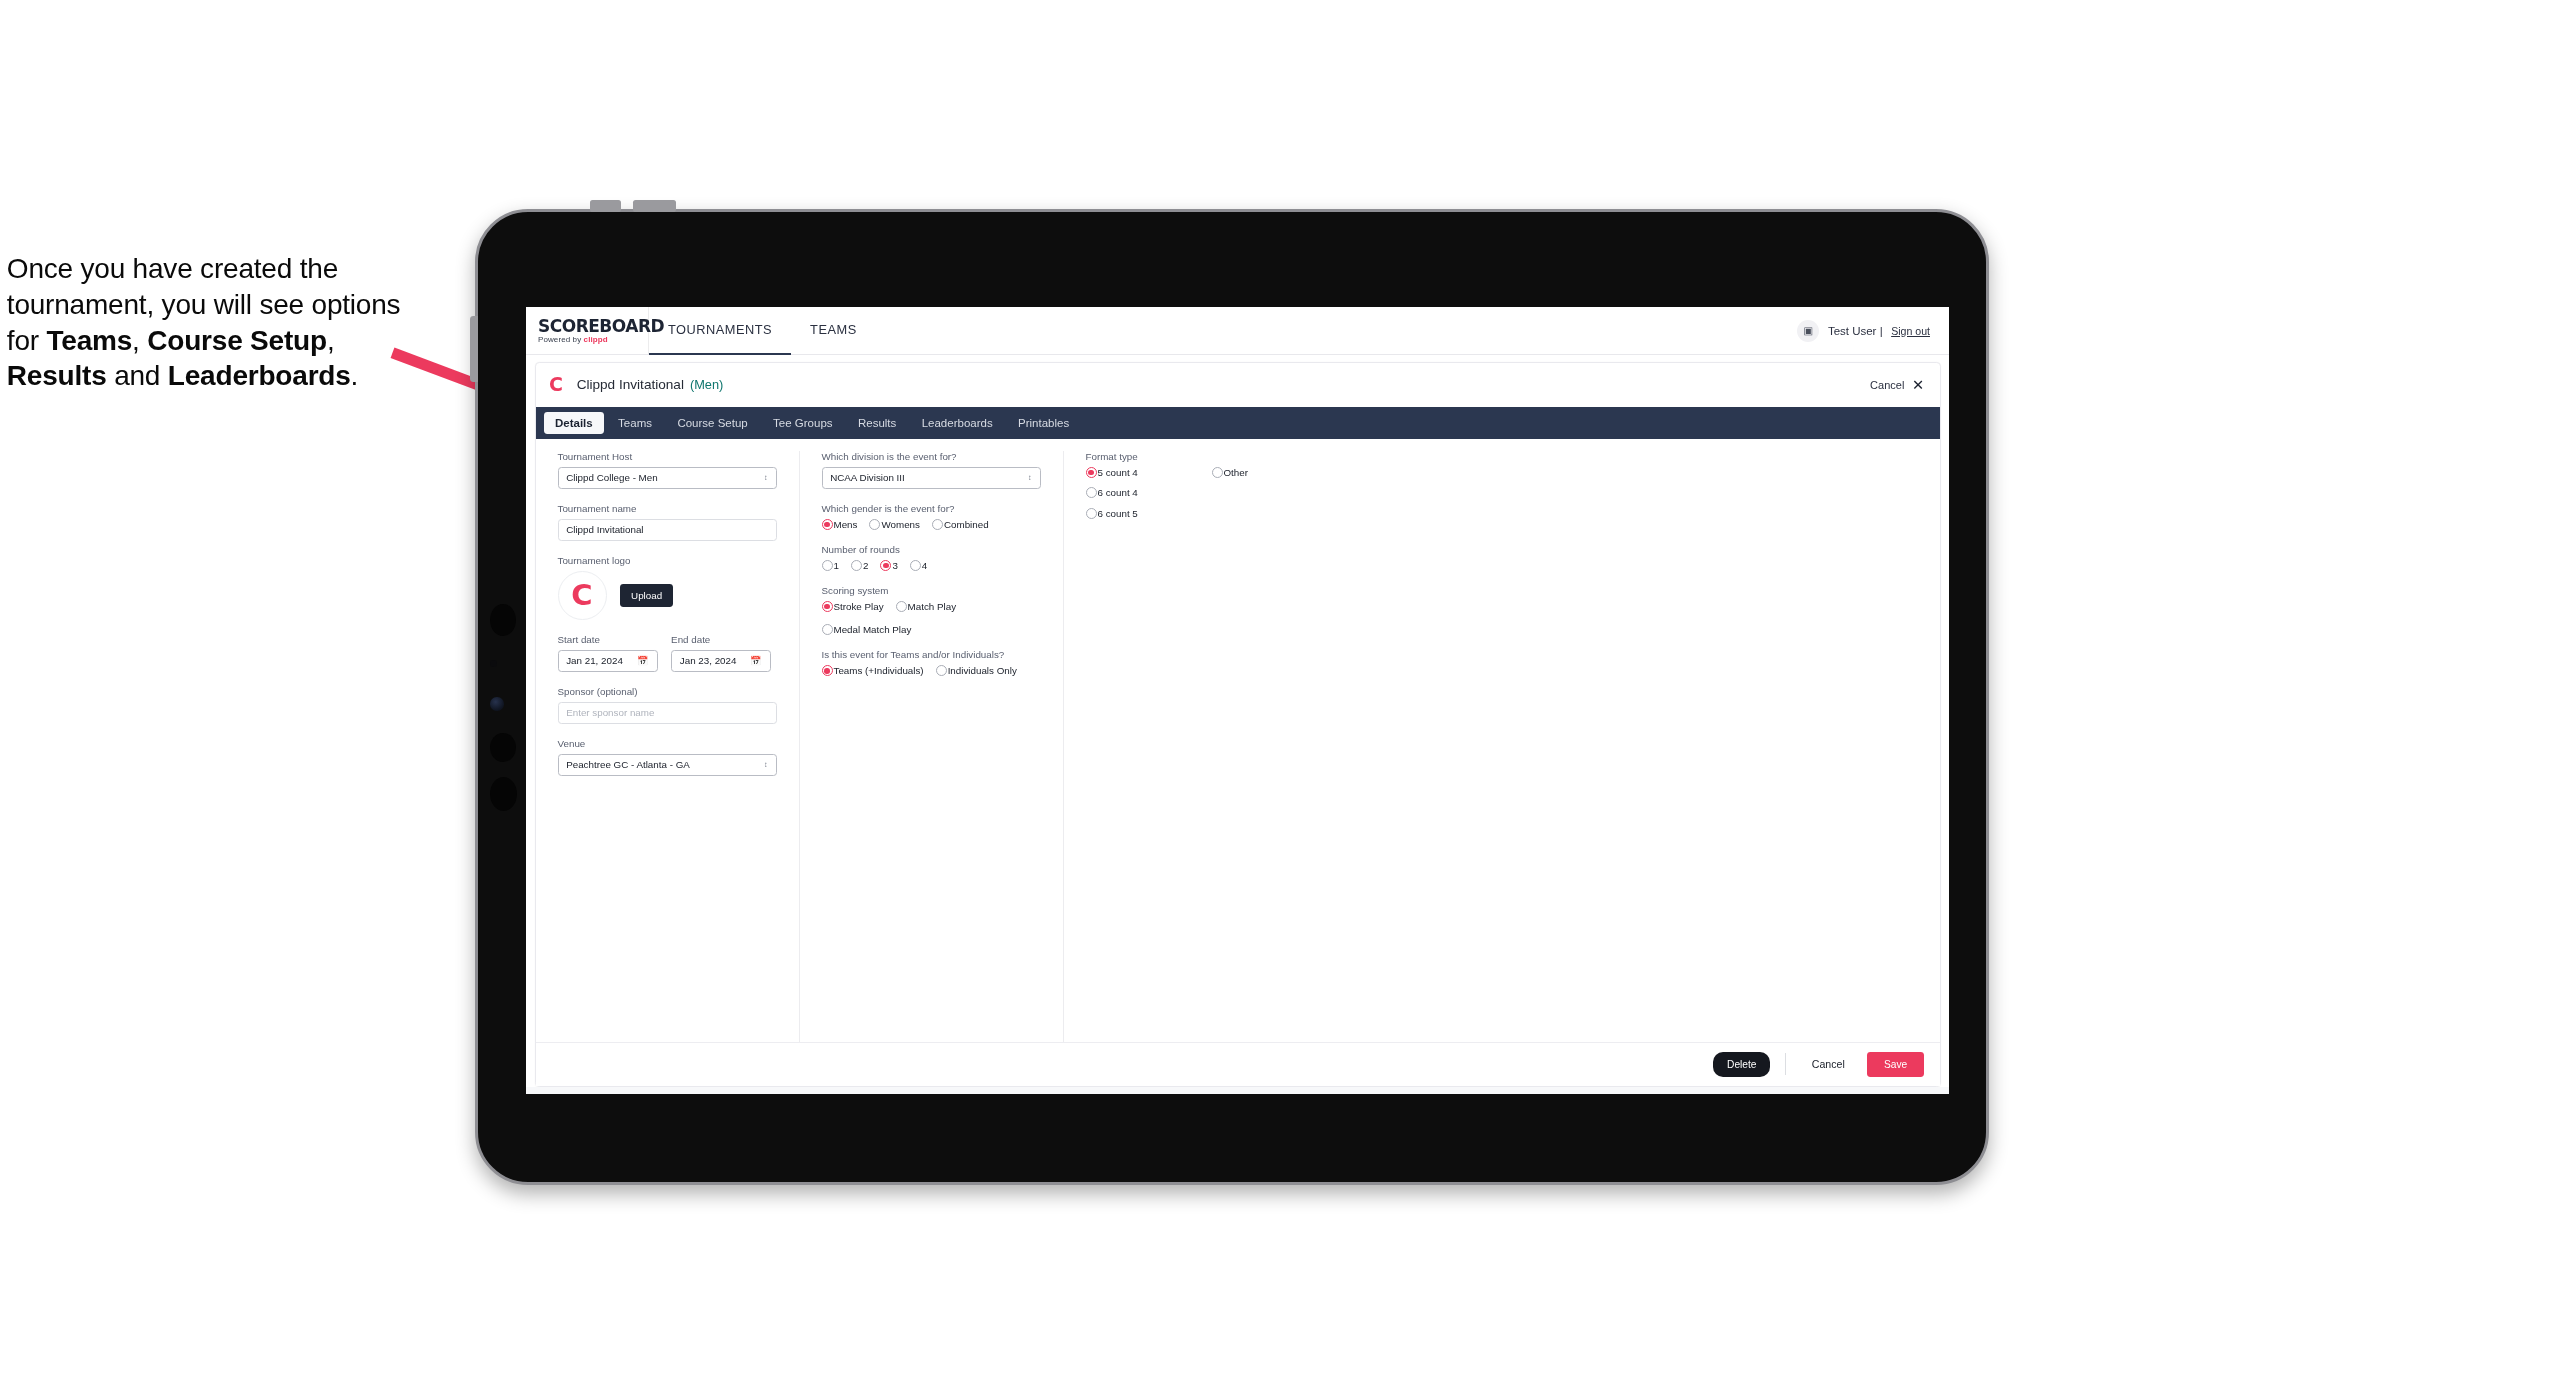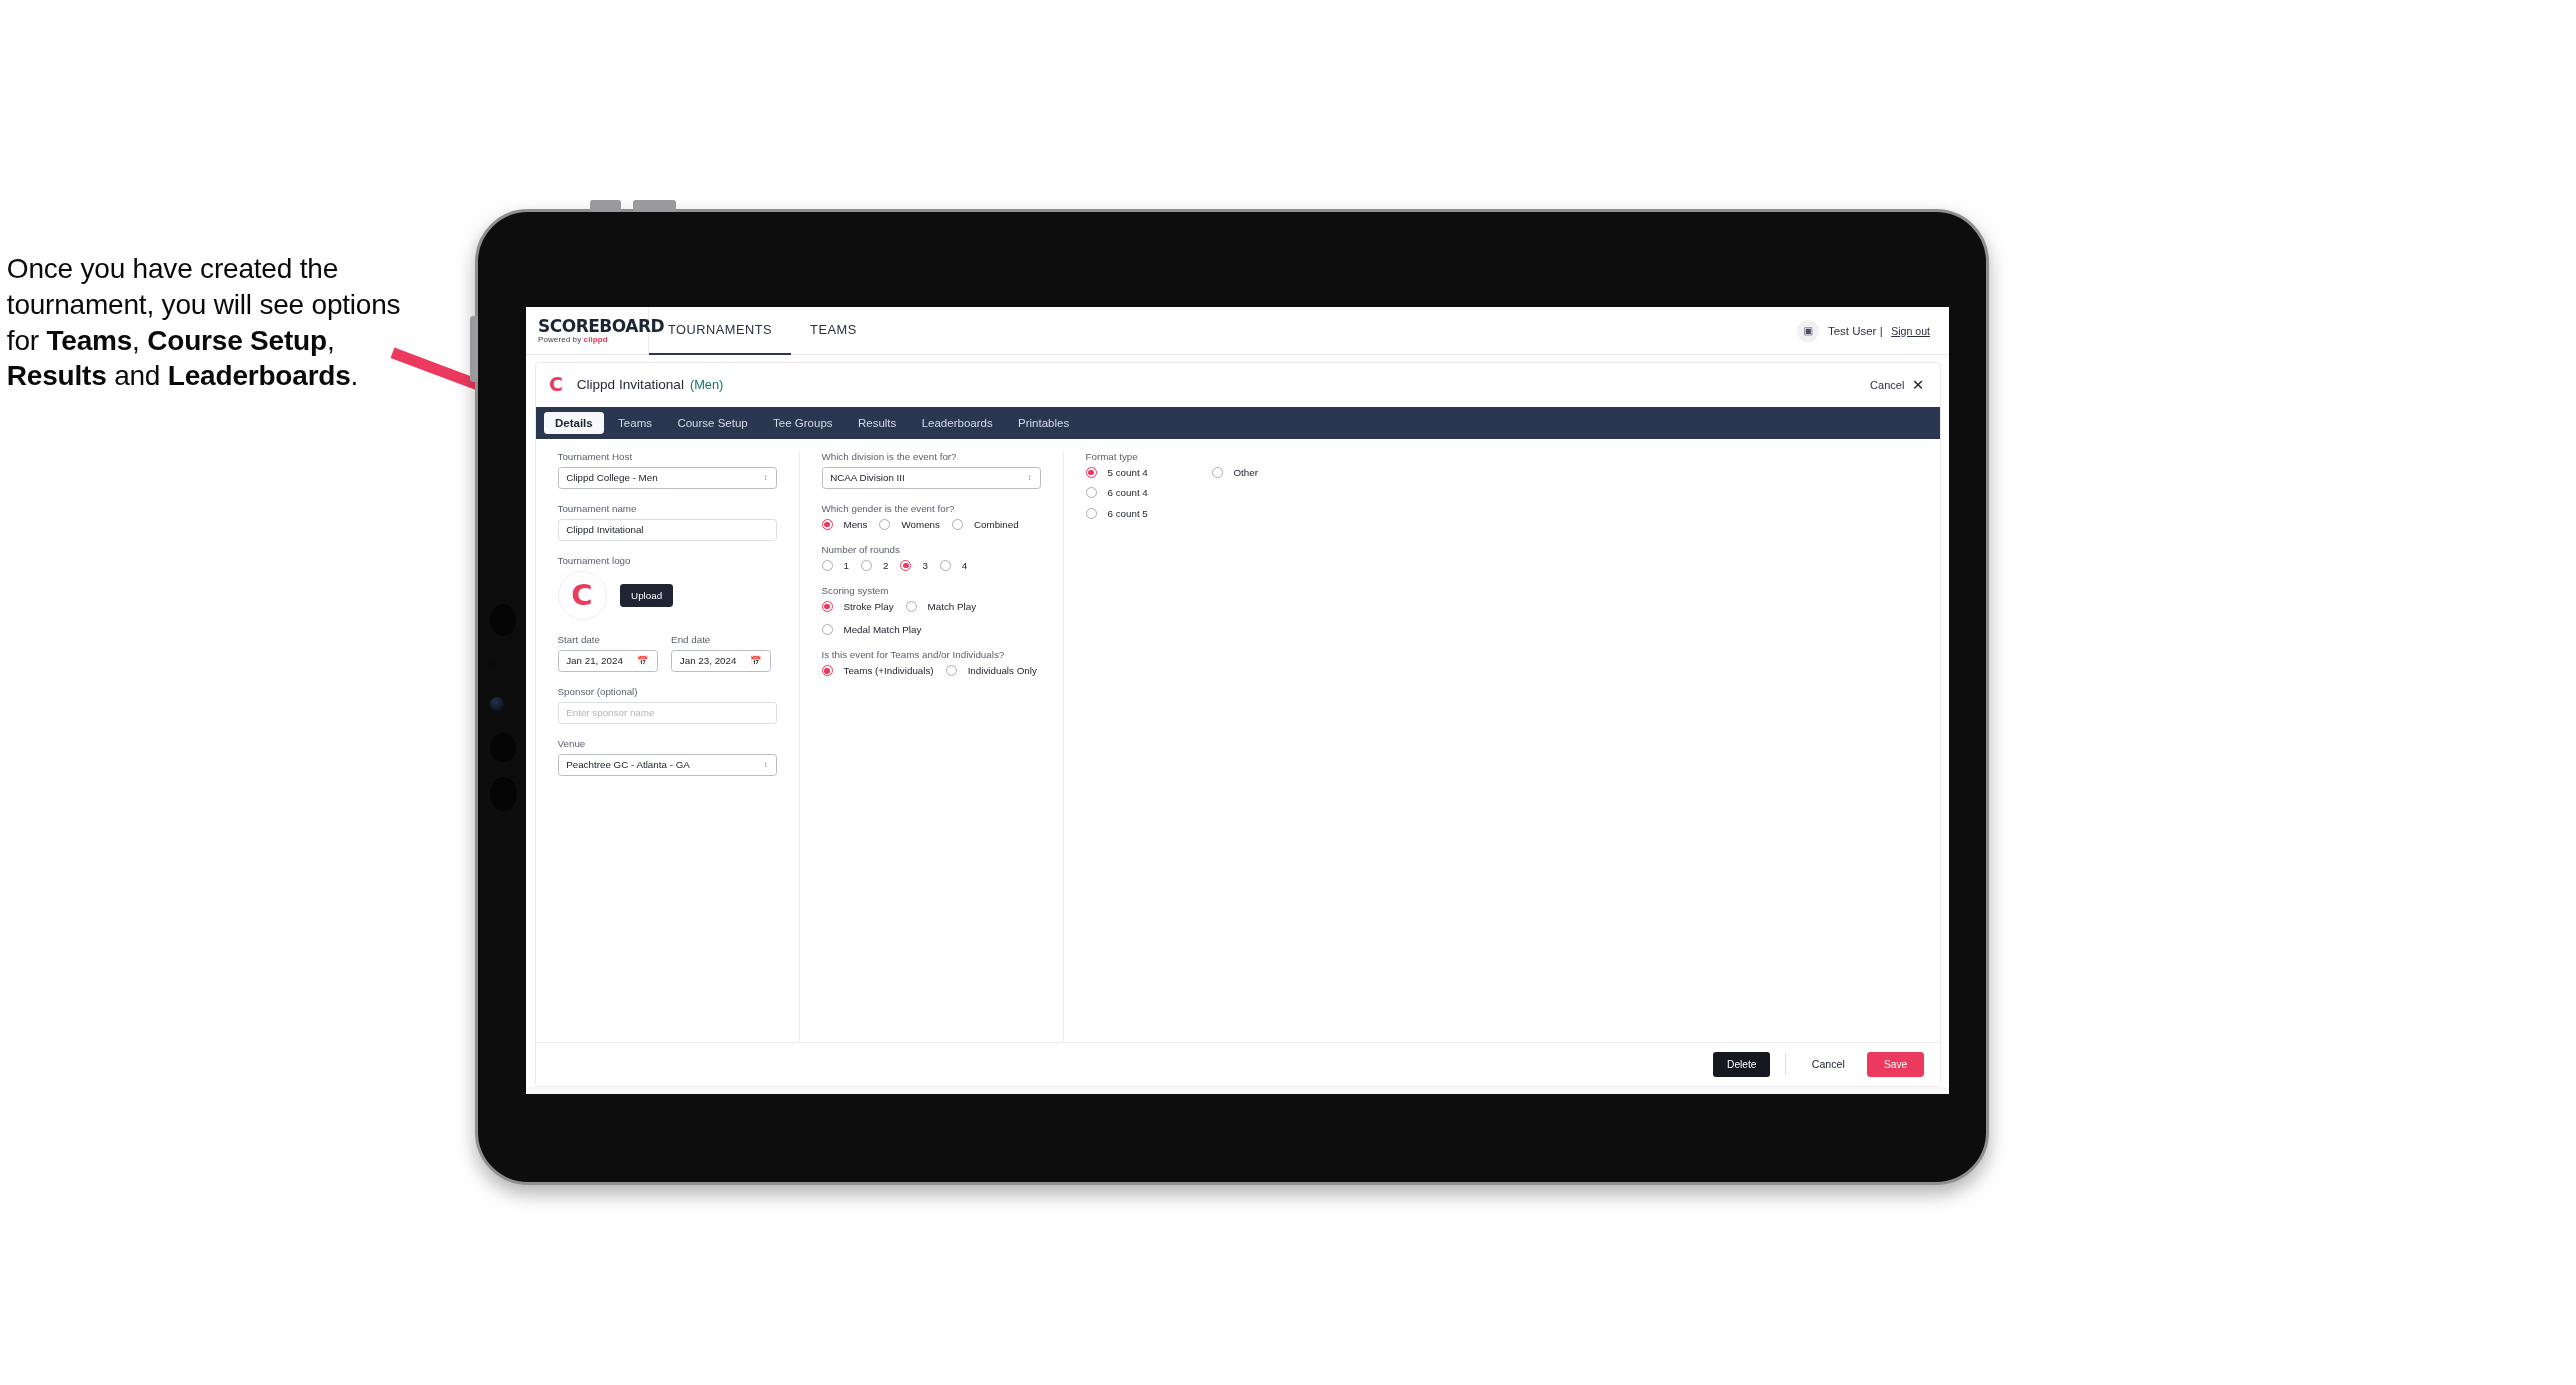--- a/index.html
+++ b/index.html
@@ -148,40 +148,40 @@
   #upload-btn {
     background: #1e2533; color: #fff; font-size: 9.8px;
     padding: 6px 11px; border-radius: 3.4px;
   }
 
   #dates { display: flex; gap: 13.6px; }
   #dates > div { width: 100px; }
 
   
   .radio-row { display: flex; align-items: center; flex-wrap: wrap; gap: 12px; margin-top: 1.7px; }
-  .ropt { display: flex; align-items: flex-end; gap: 11px; font-size: 9.8px; color: #20252f; }
+  .ropt { display: flex; align-items: flex-end; gap: 1px; font-size: 9.8px; color: #20252f; }
   .dot {
     width: 11px; height: 11px; border-radius: 50%;
     border: 1.2px solid #a9adb6; background: #fff; flex: none;
     display: flex; align-items: center; justify-content: center;
   }
   .dot.on { border-color: #ec3a5e; }
   .dot.on::after {
     content: ""; width: 5.5px; height: 5.5px; border-radius: 50%; background: #ec3a5e;
   }
   #fmt-grid { display: flex; }
   #fmt-col-a { width: 126px; }
   #fmt-col-a .ropt { margin-bottom: 9.4px; }
 
   
   #sheet-foot {
     height: 44px; border-top: 0.9px solid #ededf1; display: flex; align-items: center;
     justify-content: flex-end; gap: 0; padding-right: 15.3px; background: #fff;
   }
-  #btn-delete { background: #15181f; color: #fff; font-size: 10.2px; padding: 6.8px 13.6px; border-radius: 3px; }
+  #btn-delete { background: #15181f; color: #fff; font-size: 10.2px; padding: 6.8px 13.6px; border-radius: 10px; }
   .vsep { width: 0.9px; height: 22px; background: #dcdee2; margin: 0 15.3px; }
   #btn-cancel { font-size: 10.6px; color: #20252f; padding: 6.8px 10.2px; }
   #btn-save { background: #ec3a5e; color: #fff; font-size: 10.2px; padding: 6.8px 17px; border-radius: 3.4px; margin-left: 12px; }
   #bottom-strip { height: 10.2px; background: #f7f8fa; }
 </style>
 </head>
 <body>
 
 <div id="stage">
 

